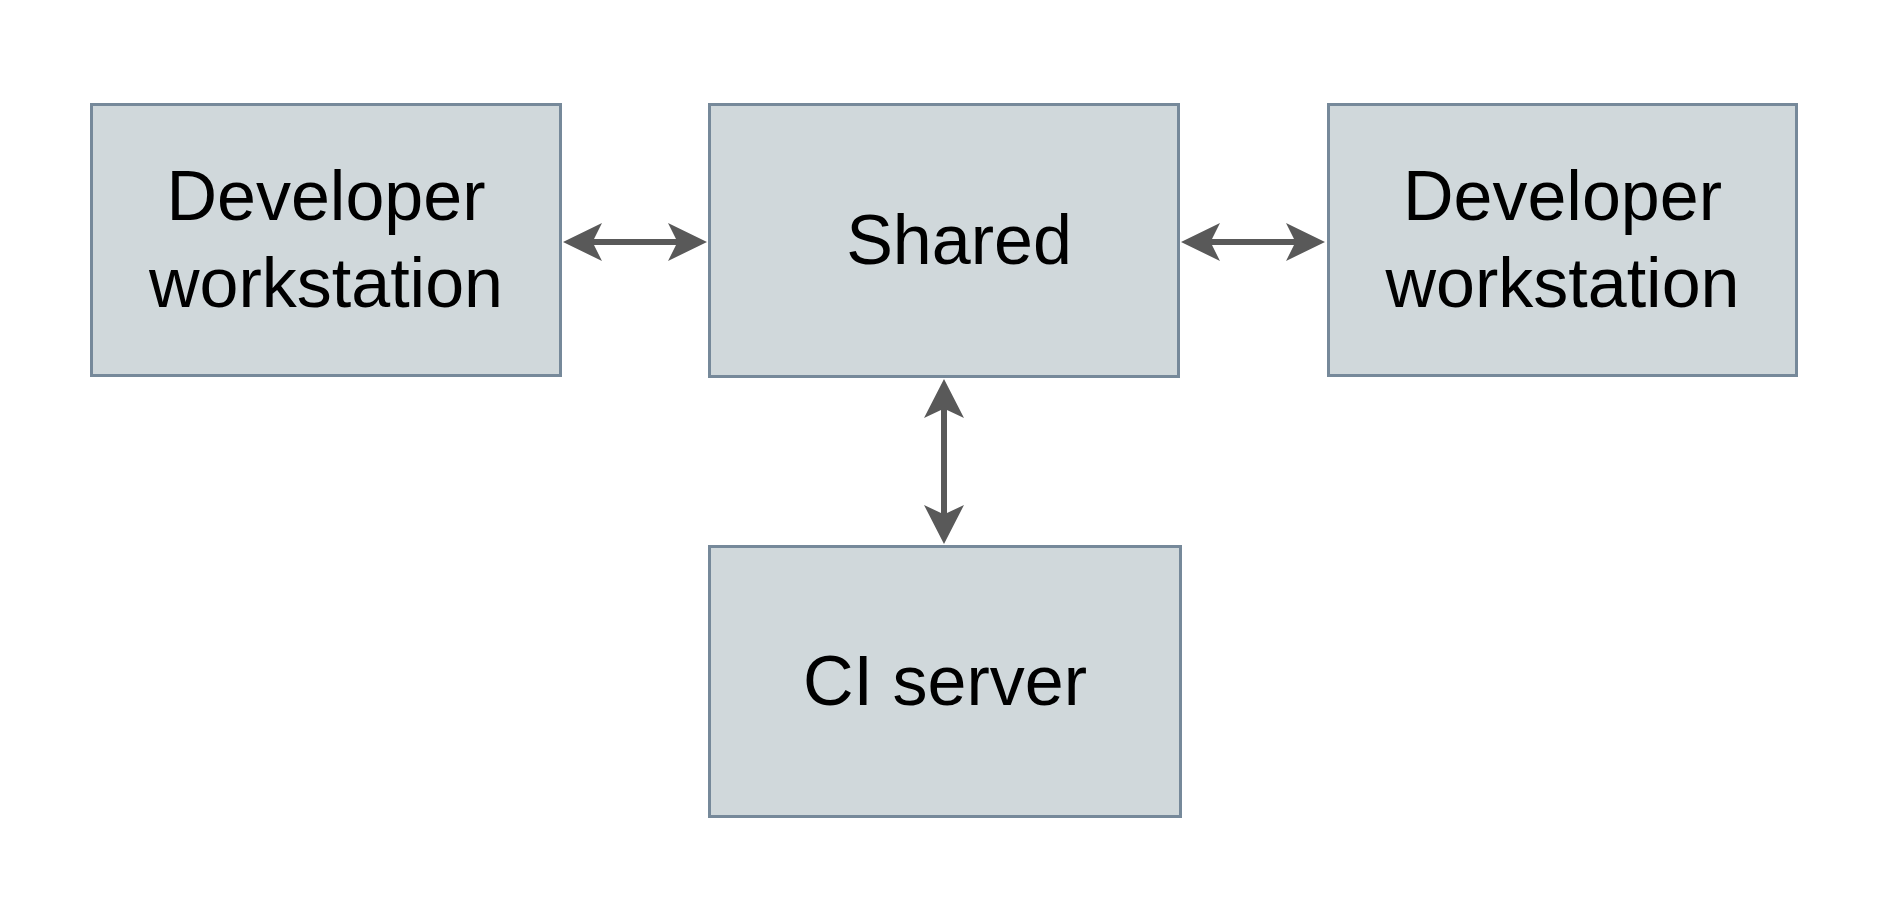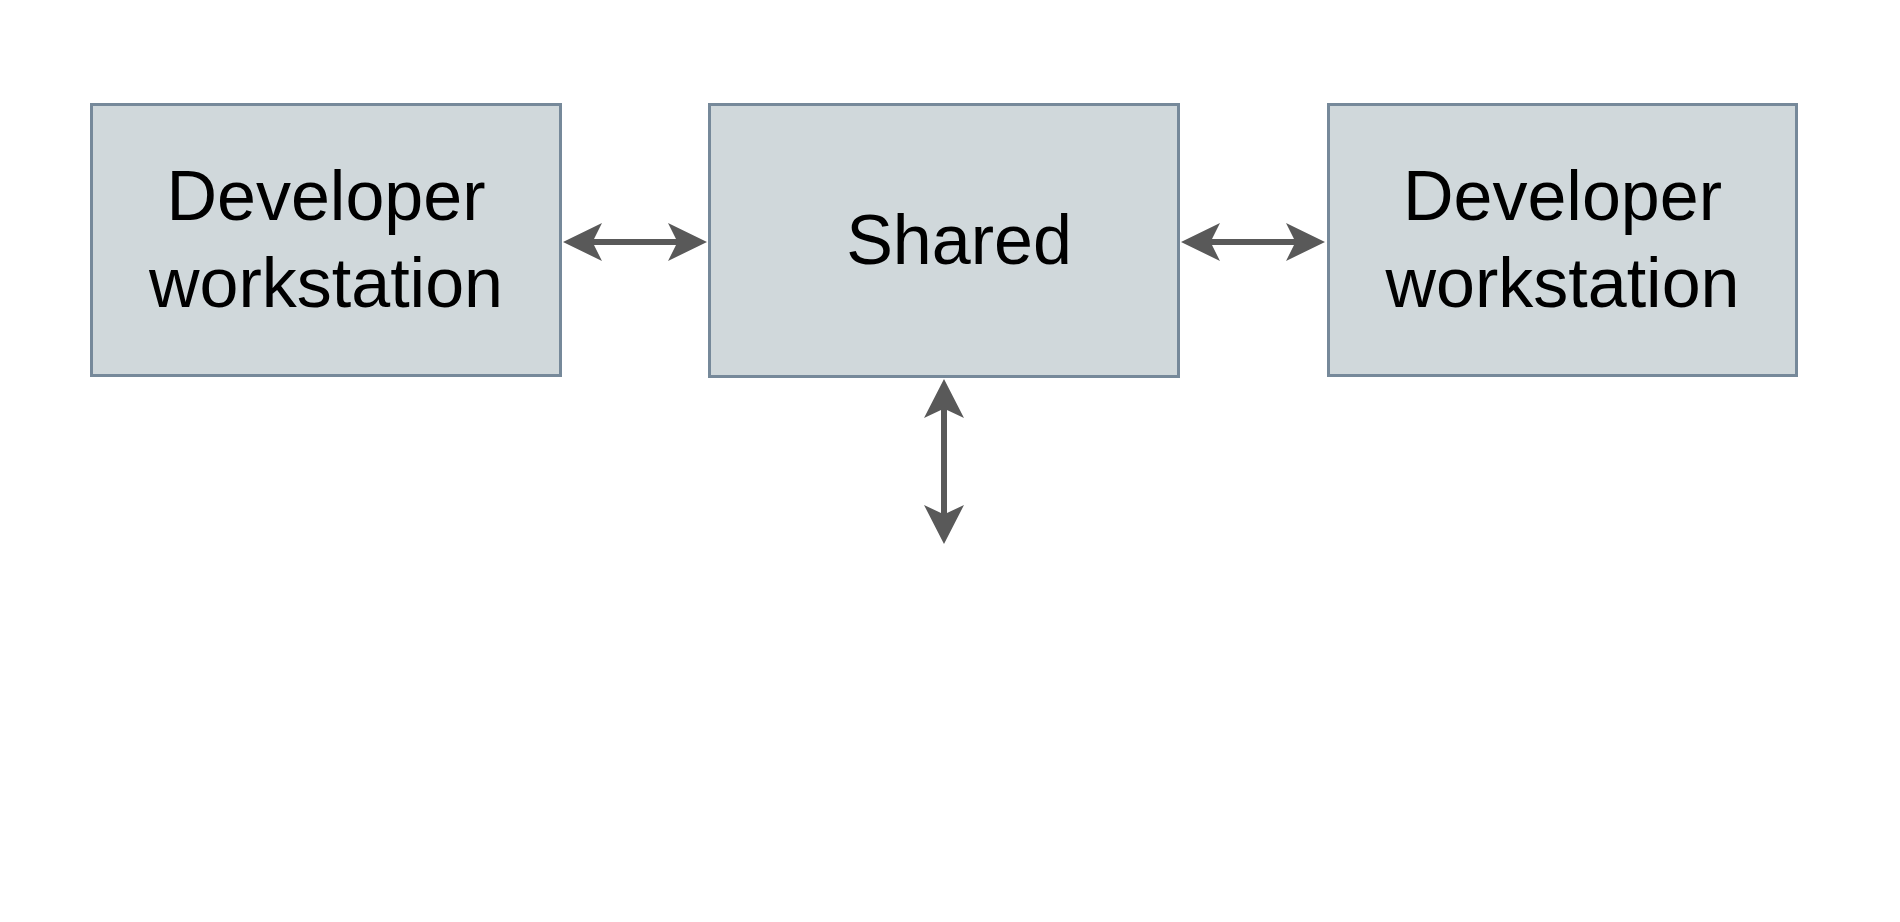--- a/index.html
+++ b/index.html
@@ -63,20 +63,25 @@
     </div>
   </div>
 
   <div class="node" style="left:1327px; top:103px; width:471px; height:274px;">
     <div class="node-label">
       <span class="line">Developer</span>
       <span class="line">workstation</span>
     </div>
   </div>
 
+  <div class="node" style="left:708px; top:545px; width:474px; height:273px;">
+    <div class="node-label">
+      <span class="line">CI server</span>
+    </div>
+  </div>
 
   <svg class="arrow" style="left:563px; top:220px;" width="144" height="44" viewBox="0 0 144 44" aria-hidden="true">
     <path d="M0,22 L39,3 L31,19 L113,19 L105,3 L144,22 L105,41 L113,25 L31,25 L39,41 Z"></path>
   </svg>
 
   <svg class="arrow" style="left:1181px; top:220px;" width="144" height="44" viewBox="0 0 144 44" aria-hidden="true">
     <path d="M0,22 L39,3 L31,19 L113,19 L105,3 L144,22 L105,41 L113,25 L31,25 L39,41 Z"></path>
   </svg>
 
   <svg class="arrow" style="left:921px; top:379px;" width="46" height="165" viewBox="0 0 46 165" aria-hidden="true">

